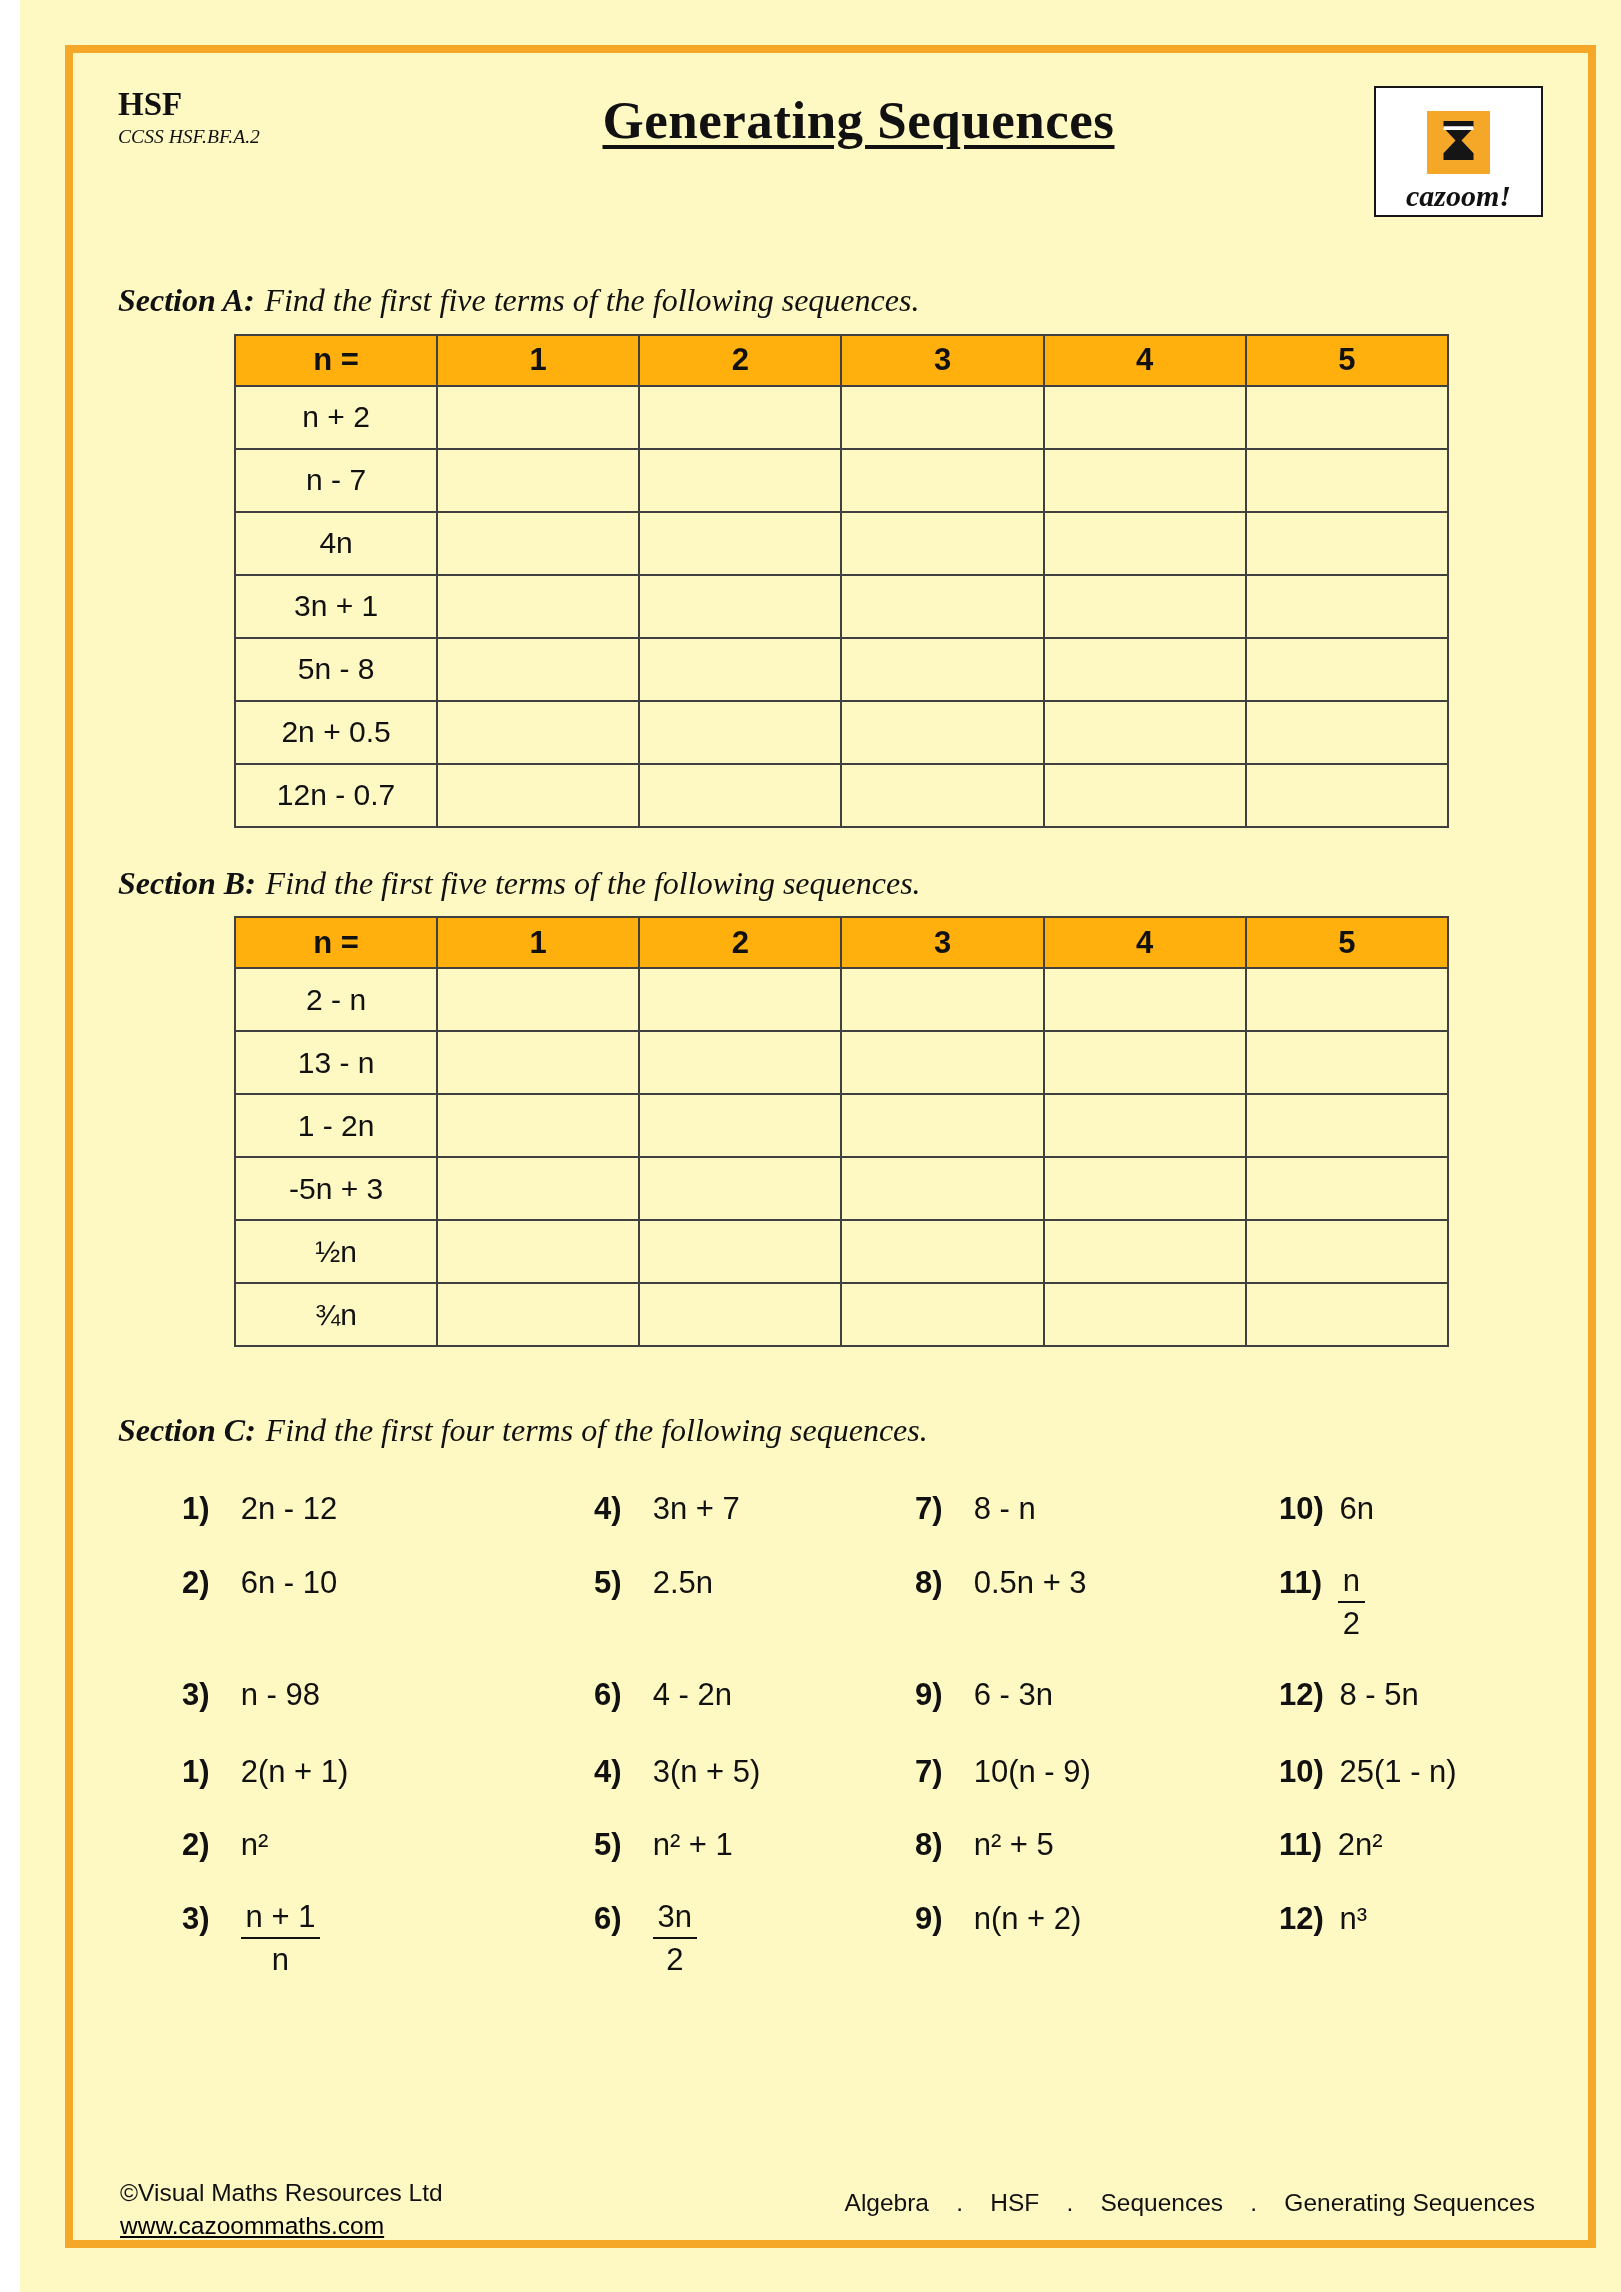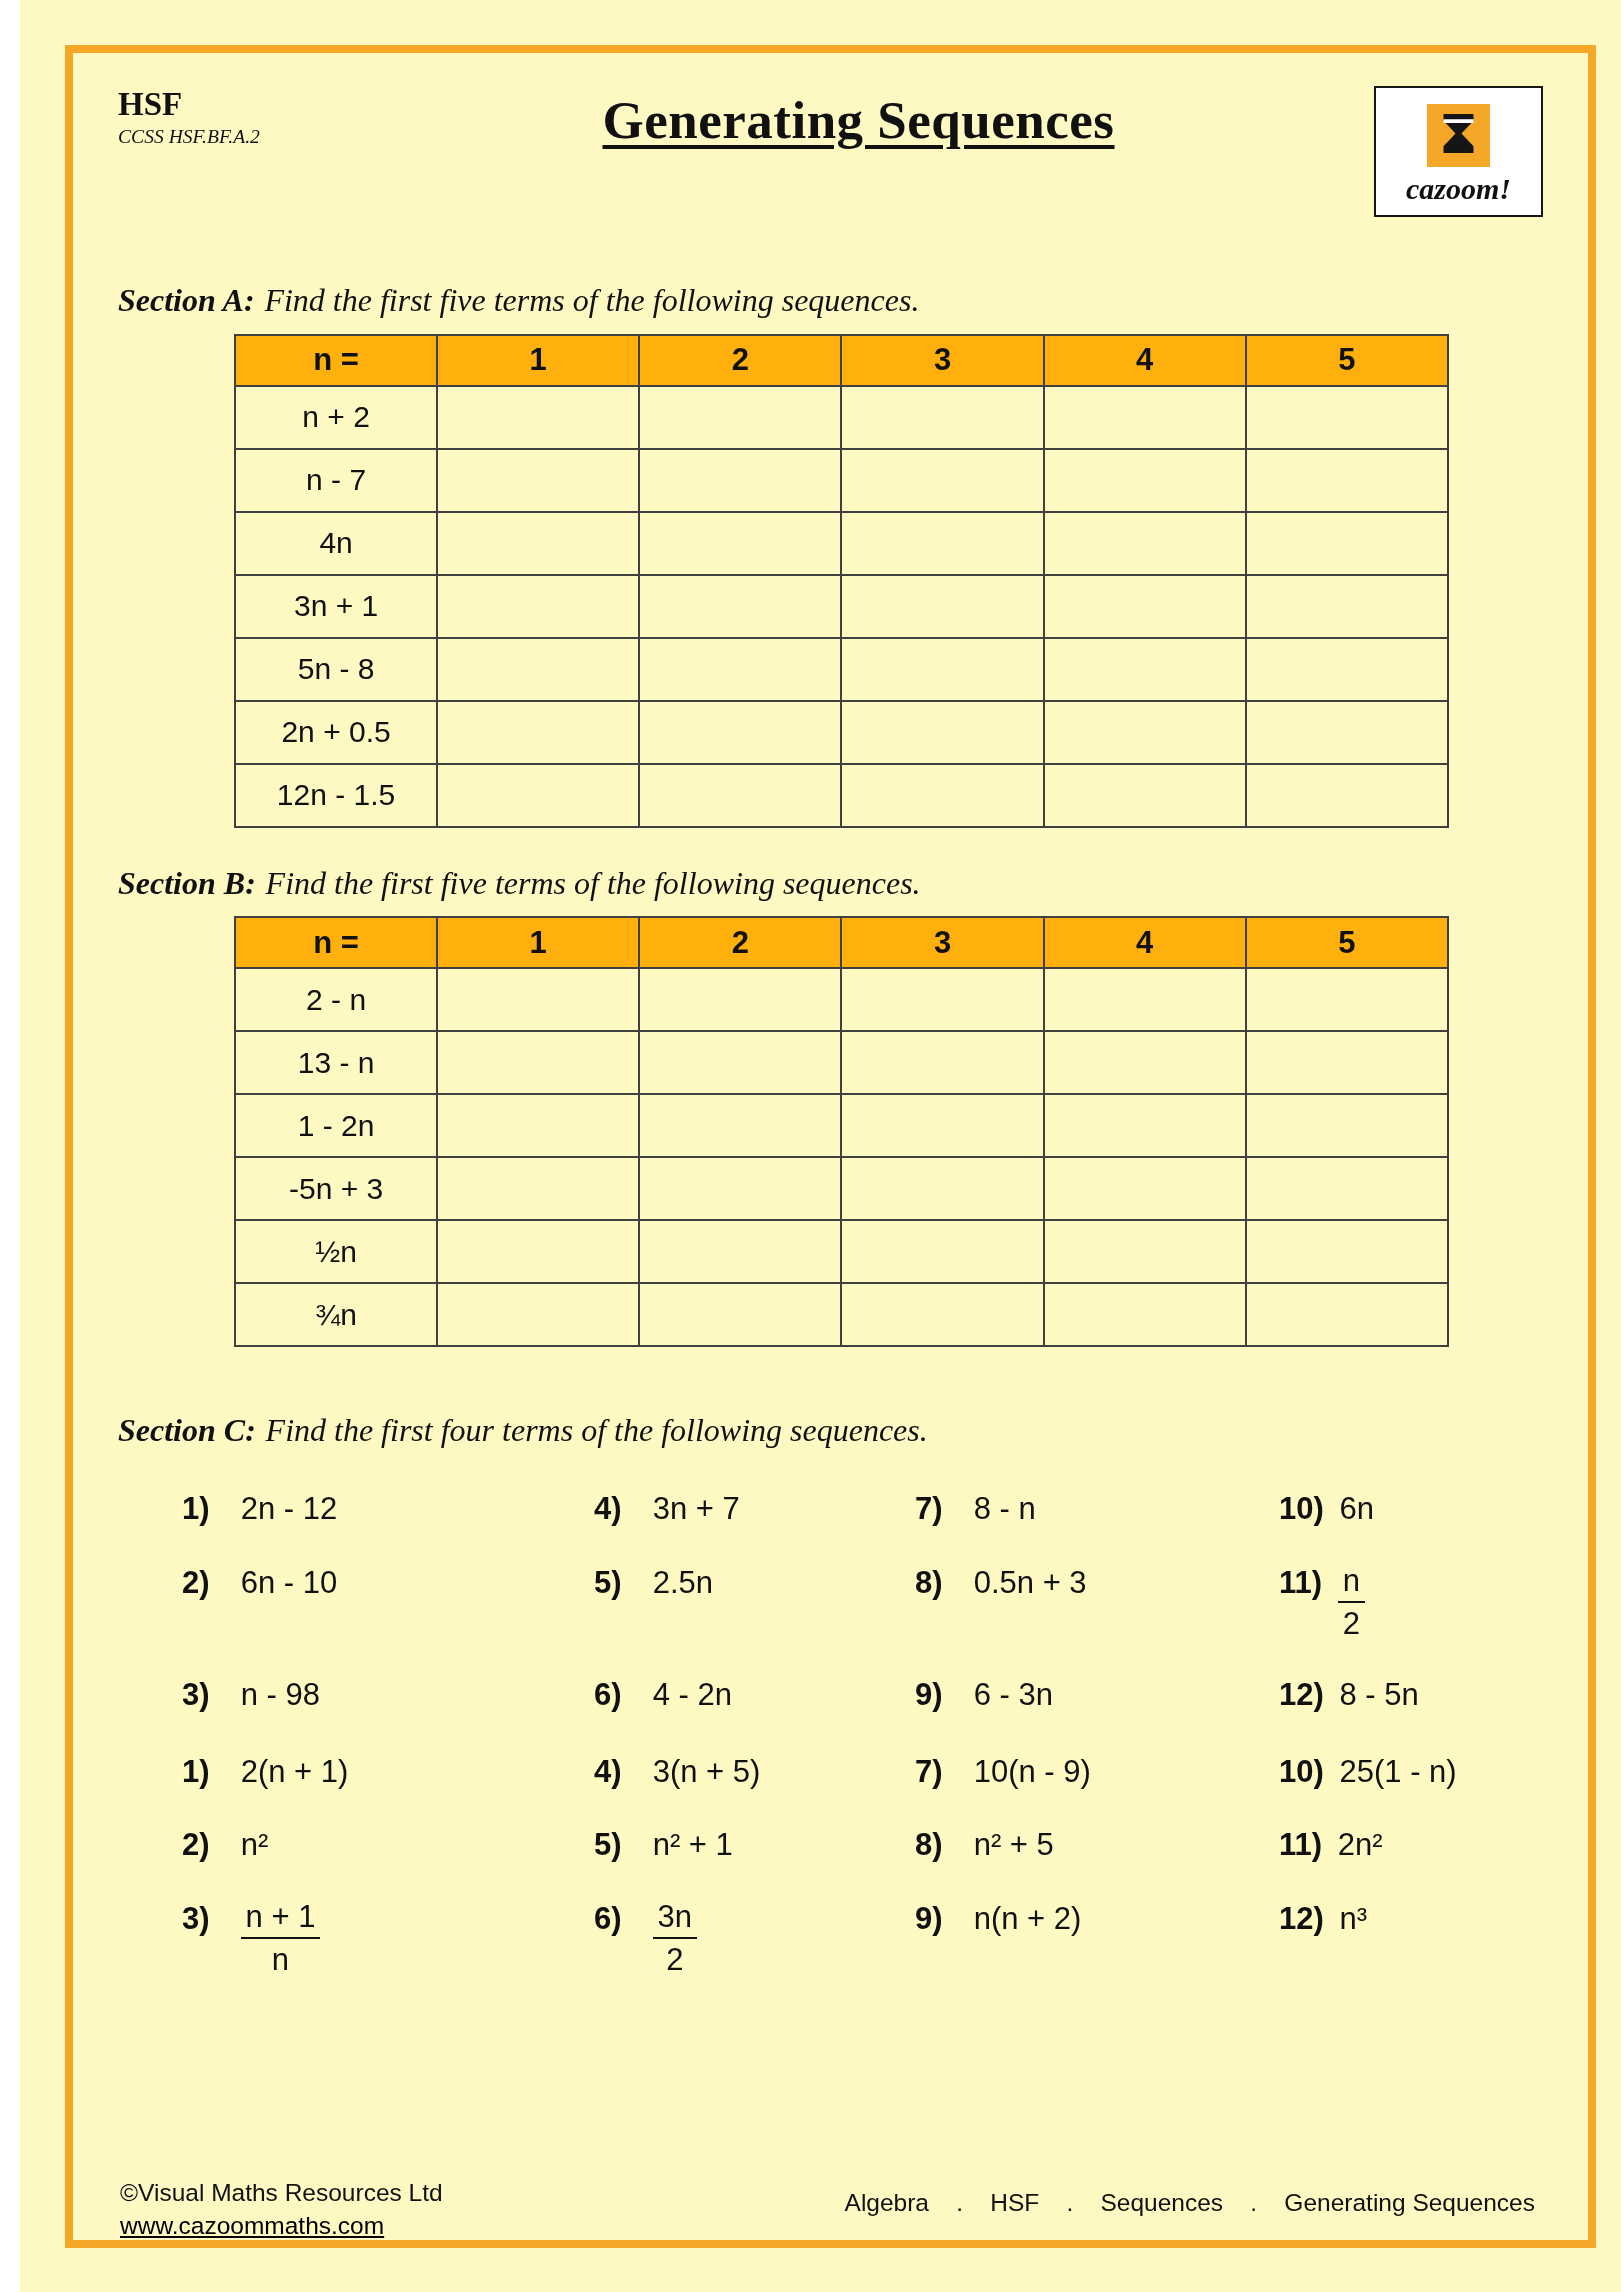--- a/index.html
+++ b/index.html
@@ -36,21 +36,21 @@
     font-family:"Liberation Serif", serif;
     font-weight:bold;font-size:53px;
     text-decoration:underline;
     text-underline-offset:6.9px;
     text-decoration-thickness:3.9px;
     margin-top:3.9px;letter-spacing:0.5px;
   }
   .logo-box{
     width:169px;height:131px;border:2.9px solid #161616;box-sizing:border-box;
     display:flex;flex-direction:column;align-items:center;justify-content:flex-start;
-    padding-top:16px;background:#fff;
+    padding-top:23px;background:#fff;
   }
   .logo-square{
     width:63px;height:63px;background:var(--orange);
     display:flex;align-items:center;justify-content:center;
   }
   .logo-text{
     font-family:"Liberation Serif", serif;
     font-weight:bold;font-style:italic;font-size:30px;margin-top:4.9px;
   }
 
@@ -185,21 +185,21 @@
         </tr>
         <tr>
           <td class="expr">2n + 0.5</td>
           <td class="blank"></td>
           <td class="blank"></td>
           <td class="blank"></td>
           <td class="blank"></td>
           <td class="blank"></td>
         </tr>
         <tr>
-          <td class="expr">12n - 1.5</td>
+          <td class="expr">12n - 0.7</td>
           <td class="blank"></td>
           <td class="blank"></td>
           <td class="blank"></td>
           <td class="blank"></td>
           <td class="blank"></td>
         </tr>
       </tbody>
     </table>
 
     <div class="section-head sh-b">

